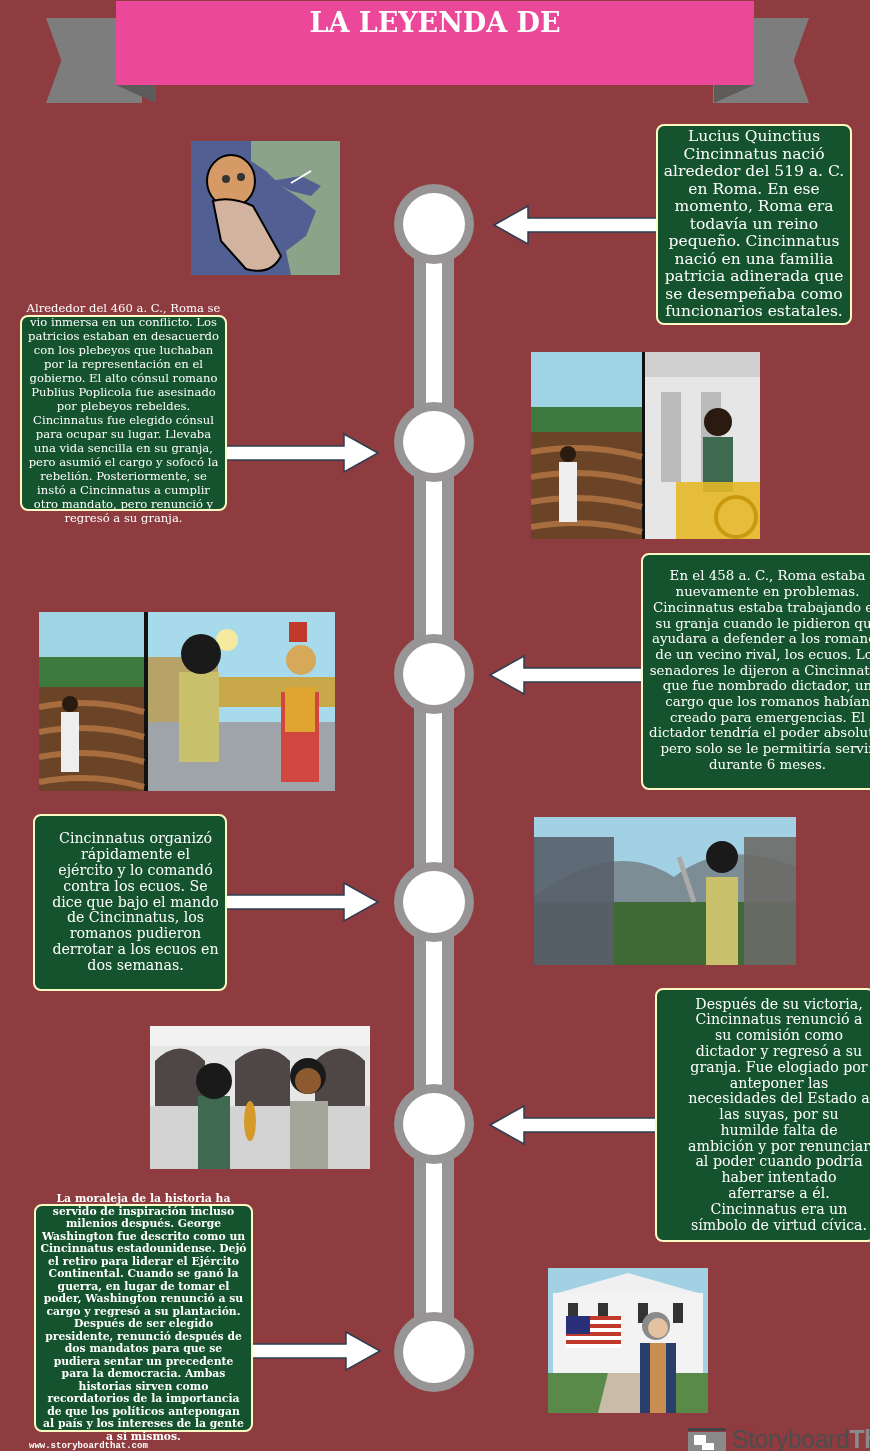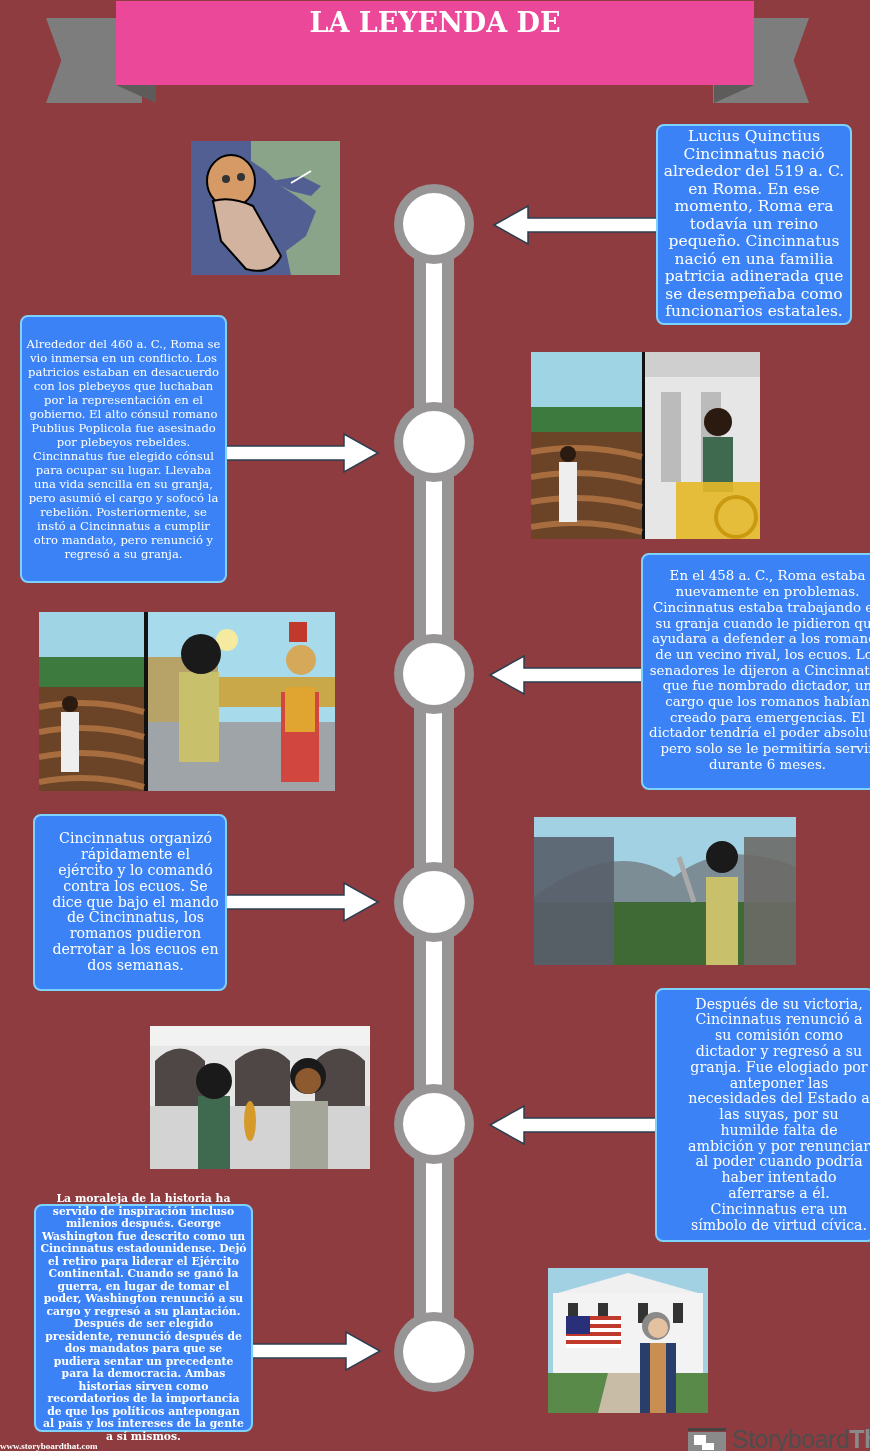--- a/index.html
+++ b/index.html
@@ -13,25 +13,25 @@
   .ribbon-fold.right{left:714px;clip-path:polygon(0 0,100% 0,0 100%);}
   .banner{position:absolute;left:116px;top:1px;width:638px;height:84px;background:#ec4899;text-align:center;color:#fff;}
   .banner .l1{font-family:"DejaVu Serif",serif;font-weight:bold;font-size:27px;line-height:30px;margin-top:7px;letter-spacing:0px;}
   .banner .l2{font-family:"DejaVu Serif",serif;font-weight:bold;font-size:38px;line-height:42px;letter-spacing:0px;}
   
   .spine-outer{position:absolute;left:414px;top:222px;width:40px;height:1132px;background:#979595;}
   .spine-inner{position:absolute;left:426px;top:222px;width:16px;height:1132px;background:#fff;}
   .node{position:absolute;left:394px;width:80px;height:80px;border-radius:50%;background:#979595;}
   .node::after{content:"";position:absolute;left:9px;top:9px;width:62px;height:62px;border-radius:50%;background:#fff;}
   
-  .box{position:absolute;background:#3b82f6;border:2px solid #7dd3fc;border-radius:8px;color:#fff;text-align:center;box-sizing:border-box;display:flex;align-items:center;justify-content:center;}
+  .box{position:absolute;background:#14532d;border:2px solid #fef9c3;border-radius:8px;color:#fff;text-align:center;box-sizing:border-box;display:flex;align-items:center;justify-content:center;}
   .box p{margin:0;font-family:"DejaVu Serif",serif;}
   .pic{position:absolute;overflow:hidden;}
   .arrow{position:absolute;}
-  .footer-url{position:absolute;left:0;top:1441px;font-family:Liberation Serif, serif;font-size:9px;font-weight:bold;color:#fff;}
+  .footer-url{position:absolute;left:0;top:1441px;font-family:Liberation Mono, monospace;font-size:9px;font-weight:bold;color:#fff;padding-left:29px;}
   .logo{position:absolute;left:688px;top:1425px;display:flex;align-items:center;}
   .logo .word{font-family:"Liberation Sans",sans-serif;font-size:25px;color:#4d4d4d;margin-left:6px;letter-spacing:-0.5px;}
   .logo .word span{color:#8a8a8a;font-weight:bold;}
 </style>
 </head>
 <body>
 
 <div class="ribbon-tail left"></div>
 <div class="ribbon-tail right"></div>
 <div class="ribbon-fold left"></div>
@@ -64,21 +64,21 @@
 <svg class="arrow" style="left:488px;top:1104px" width="170" height="42">
   <polygon points="2,21 36,2 36,14 169,14 169,28 36,28 36,40" fill="#fff" stroke="#2c3e50" stroke-width="1.5"></polygon>
 </svg>
 <svg class="arrow" style="left:250px;top:1330px" width="132" height="42">
   <polygon points="0,14 96,14 96,2 130,21 96,40 96,28 0,28" fill="#fff" stroke="#2c3e50" stroke-width="1.5"></polygon>
 </svg>
 
 <div class="box" style="left:656px;top:124px;width:196px;height:201px;">
   <p style="font-size:15.5px;line-height:17.5px;padding:0 4px;">Lucius Quinctius Cincinnatus nació alrededor del 519 a. C. en Roma. En ese momento, Roma era todavía un reino pequeño. Cincinnatus nació en una familia patricia adinerada que se desempeñaba como funcionarios estatales.</p>
 </div>
-<div class="box" style="left:20px;top:315px;width:207px;height:268px;">
+<div class="box" style="left:20px;top:315px;width:207px;height:196px;">
   <p style="font-size:11.6px;line-height:14px;padding:0 4px;">Alrededor del 460 a. C., Roma se vio inmersa en un conflicto. Los patricios estaban en desacuerdo con los plebeyos que luchaban por la representación en el gobierno. El alto cónsul romano Publius Poplicola fue asesinado por plebeyos rebeldes. Cincinnatus fue elegido cónsul para ocupar su lugar. Llevaba una vida sencilla en su granja, pero asumió el cargo y sofocó la rebelión. Posteriormente, se instó a Cincinnatus a cumplir otro mandato, pero renunció y regresó a su granja.</p>
 </div>
 <div class="box" style="left:641px;top:553px;width:253px;height:237px;overflow:visible;">
   <p style="font-size:13.4px;line-height:15.7px;padding:0 2px;margin-top:-2px;">En el 458 a. C., Roma estaba nuevamente en problemas. Cincinnatus estaba trabajando en su granja cuando le pidieron que ayudara a defender a los romanos de un vecino rival, los ecuos. Los senadores le dijeron a Cincinnatus que fue nombrado dictador, un cargo que los romanos habían creado para emergencias. El dictador tendría el poder absoluto, pero solo se le permitiría servir durante 6 meses.</p>
 </div>
 <div class="box" style="left:33px;top:814px;width:194px;height:177px;padding-left:11px;">
   <p style="font-size:14.2px;line-height:15.8px;padding:0 6px;">Cincinnatus organizó rápidamente el ejército y lo comandó contra los ecuos. Se dice que bajo el mando de Cincinnatus, los romanos pudieron derrotar a los ecuos en dos semanas.</p>
 </div>
 <div class="box" style="left:655px;top:988px;width:220px;height:254px;padding-left:28px;">
   <p style="font-size:14.2px;line-height:15.8px;padding:0 3px;">Después de su victoria, Cincinnatus renunció a su comisión como dictador y regresó a su granja. Fue elogiado por anteponer las necesidades del Estado a las suyas, por su humilde falta de ambición y por renunciar al poder cuando podría haber intentado aferrarse a él. Cincinnatus era un símbolo de virtud cívica.</p>

